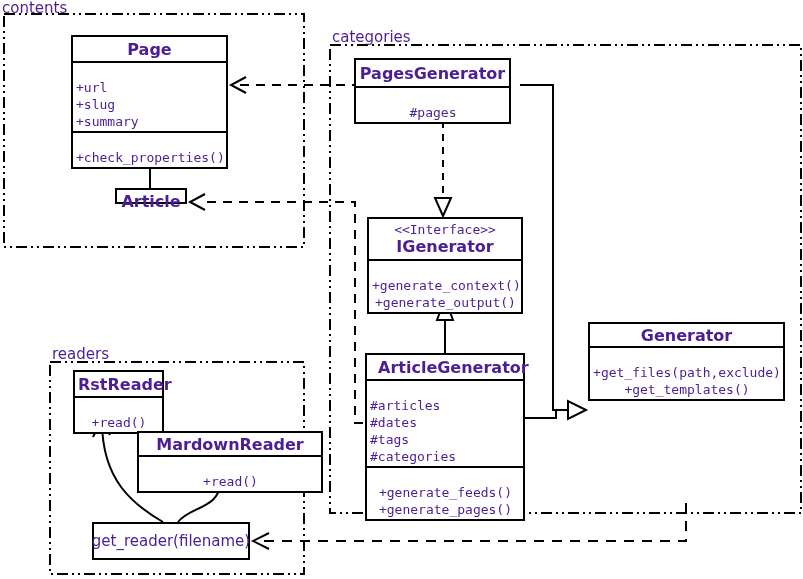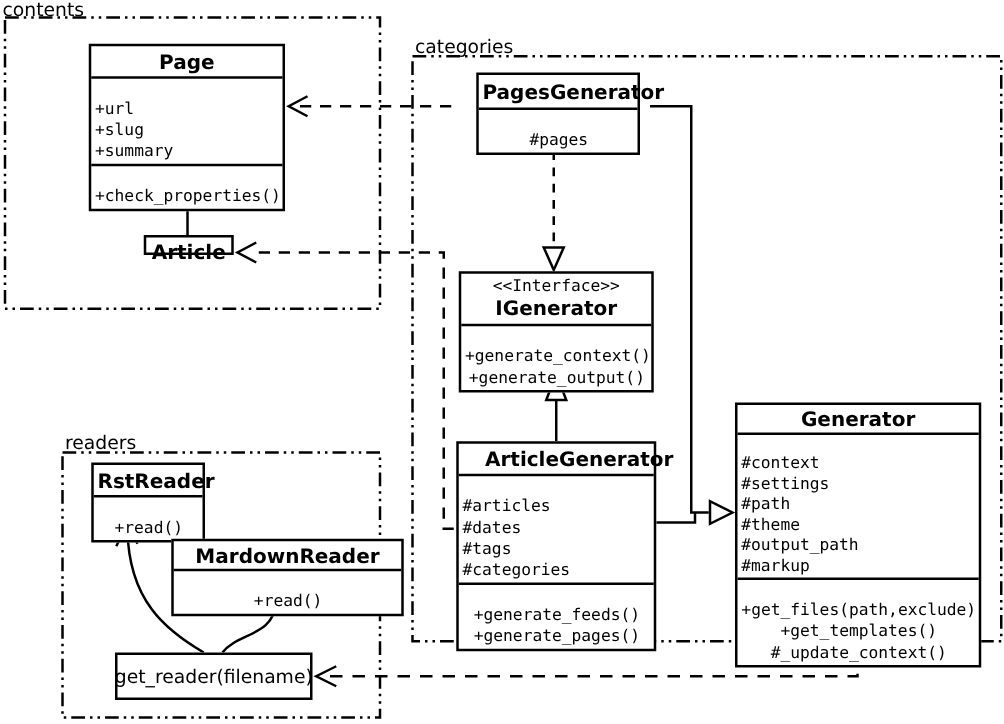--- a/index.html
+++ b/index.html
@@ -1,29 +1,29 @@
 <!DOCTYPE html>
 <html><head>
 <meta charset="utf-8">
 <style>
   html,body{margin:0;padding:0;background:#fff;}
   .stage{
     position:relative;width:803px;height:579px;background:#fff;
-    font-family:"DejaVu Sans",sans-serif;color:#000000;overflow:hidden;
+    font-family:"DejaVu Sans",sans-serif;color:#4c1d95;overflow:hidden;
   }
   svg.layer{position:absolute;left:0;top:0;}
   .pkg-label{
     position:absolute;font-size:15px;line-height:16px;white-space:nowrap;
   }
   .cls{
     position:absolute;background:#fff;border:2px solid #000;box-sizing:border-box;
   }
   .cls-title{
     font-weight:bold;font-size:16px;line-height:19px;text-align:center;
-    padding:3px 21px 2px;border-bottom:2px solid #000;white-space:nowrap;
+    padding:3px 11px 2px;border-bottom:2px solid #000;white-space:nowrap;
   }
   .title-only .cls-title{border-bottom:none;}
   .sec{border-bottom:2px solid #000;padding:1px 0;margin-top:15px;}
   .sec:last-child{border-bottom:none;text-align:center;}
   .m{
     font-family:"DejaVu Sans Mono",monospace;font-size:13px;line-height:17px;
     padding:0 2px 0 3px;white-space:pre;
   }
   .stereotype{
     font-family:"DejaVu Sans Mono",monospace;font-weight:normal;
@@ -91,21 +91,21 @@
     </div>
     <div class="sec">
       <div class="m">+check_properties()</div>
     </div>
   </div>
 
   <div class="cls title-only" style="left:115px;top:188px;width:72px;height:16px">
     <div class="cls-title" style="padding:2px 3px">Article</div>
   </div>
 
-  <div class="cls" style="left:381px;top:58px;width:131px">
+  <div class="cls" style="left:354px;top:58px;width:157px">
     <div class="cls-title" style="padding:4px 3px 3px">PagesGenerator</div>
     <div class="sec">
       <div class="m">#pages</div>
     </div>
   </div>
 
   <div class="cls" style="left:367px;top:217px;width:156px">
     <div class="cls-title" style="padding:3px 2px 2px">
       <span class="stereotype">&lt;&lt;Interface&gt;&gt;</span>
       <span class="iface-name">IGenerator</span>
@@ -125,32 +125,23 @@
       <div class="m">#categories</div>
     </div>
     <div class="sec">
       <div class="m">+generate_feeds()</div>
       <div class="m">+generate_pages()</div>
     </div>
   </div>
 
   <div class="cls" style="left:588px;top:322px;width:197px">
     <div class="cls-title" style="padding:2px 16px 1px">Generator</div>
-    <div class="sec" style="padding:0">
-      <div class="m" style="line-height:16.5px">#context</div>
-      <div class="m" style="line-height:16.5px">#settings</div>
-      <div class="m" style="line-height:16.5px">#path</div>
-      <div class="m" style="line-height:16.5px">#theme</div>
-      <div class="m" style="line-height:16.5px">#output_path</div>
-      <div class="m" style="line-height:16.5px">#markup</div>
-    </div>
     <div class="sec">
       <div class="m">+get_files(path,exclude)</div>
       <div class="m">+get_templates()</div>
-      <div class="m">#_update_context()</div>
     </div>
   </div>
 
   <div class="cls" style="left:73px;top:370px;width:91px">
     <div class="cls-title" style="padding:3px 3px 2px">RstReader</div>
     <div class="sec">
       <div class="m">+read()</div>
     </div>
   </div>
 

